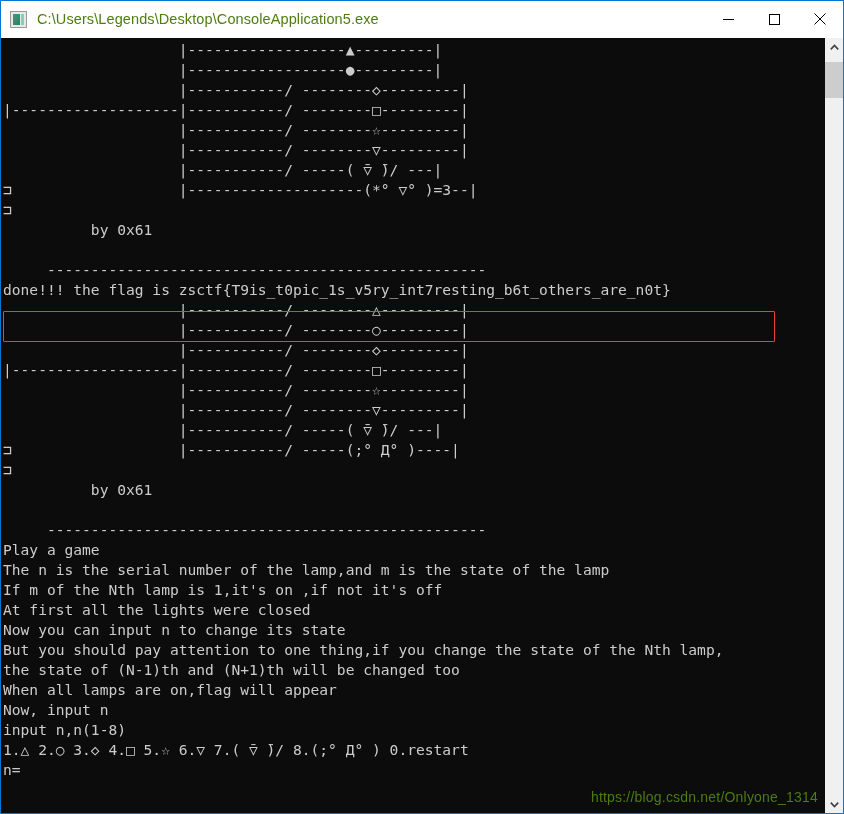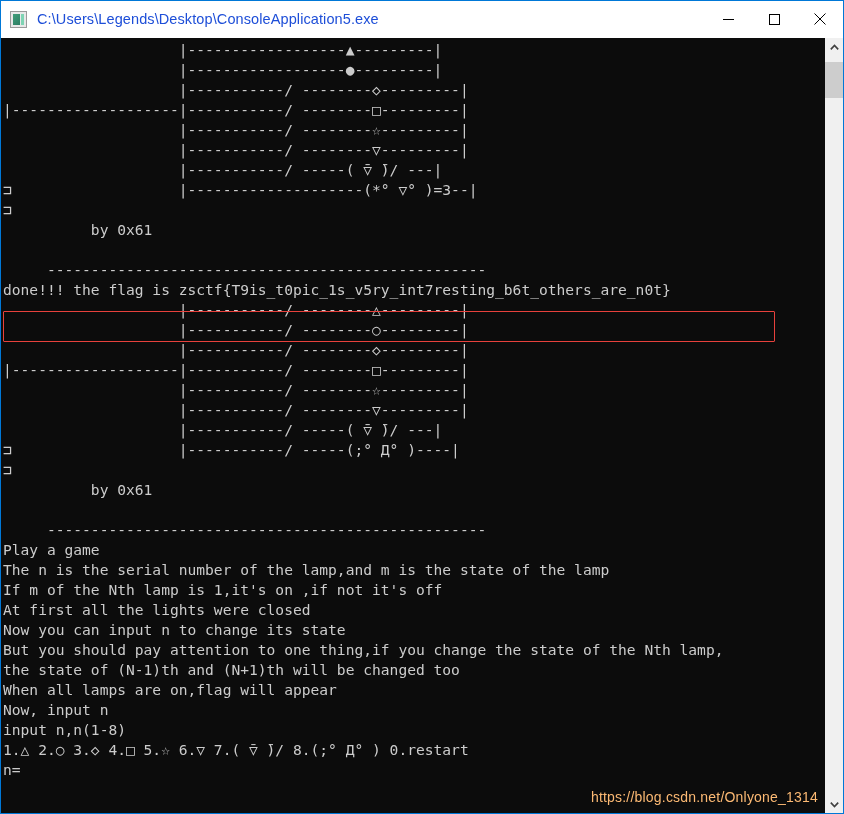--- a/index.html
+++ b/index.html
@@ -61,21 +61,21 @@
   }
   #app-icon::after {
     content: "";
     position: absolute;
     left: 10px; top: 2px;
     width: 3px; height: 11px;
     background: #7fd4b4;
   }
   #title-text {
     font-size: 14.5px;
-    color: #1d4ed8;
+    color: #4d7c0f;
     white-space: nowrap;
     overflow: hidden;
     text-overflow: ellipsis;
     letter-spacing: 0.1px;
   }
   #window-controls {
     flex: 0 0 auto;
     display: flex;
     height: 36px;
   }
@@ -128,21 +128,21 @@
     pointer-events: none;
     border-radius: 1px;
   }
 
   #watermark {
     position: absolute;
     right: 6px;
     bottom: 8px;
     font-family: "Liberation Sans", sans-serif;
     font-size: 14px;
-    color: #fdba74;
+    color: #4d7c0f;
     white-space: nowrap;
     letter-spacing: 0.2px;
     margin-top: 36px;
   }
 
   
   #scrollbar {
     flex: 0 0 auto;
     width: 18px;
     background: #f0f0f0;

